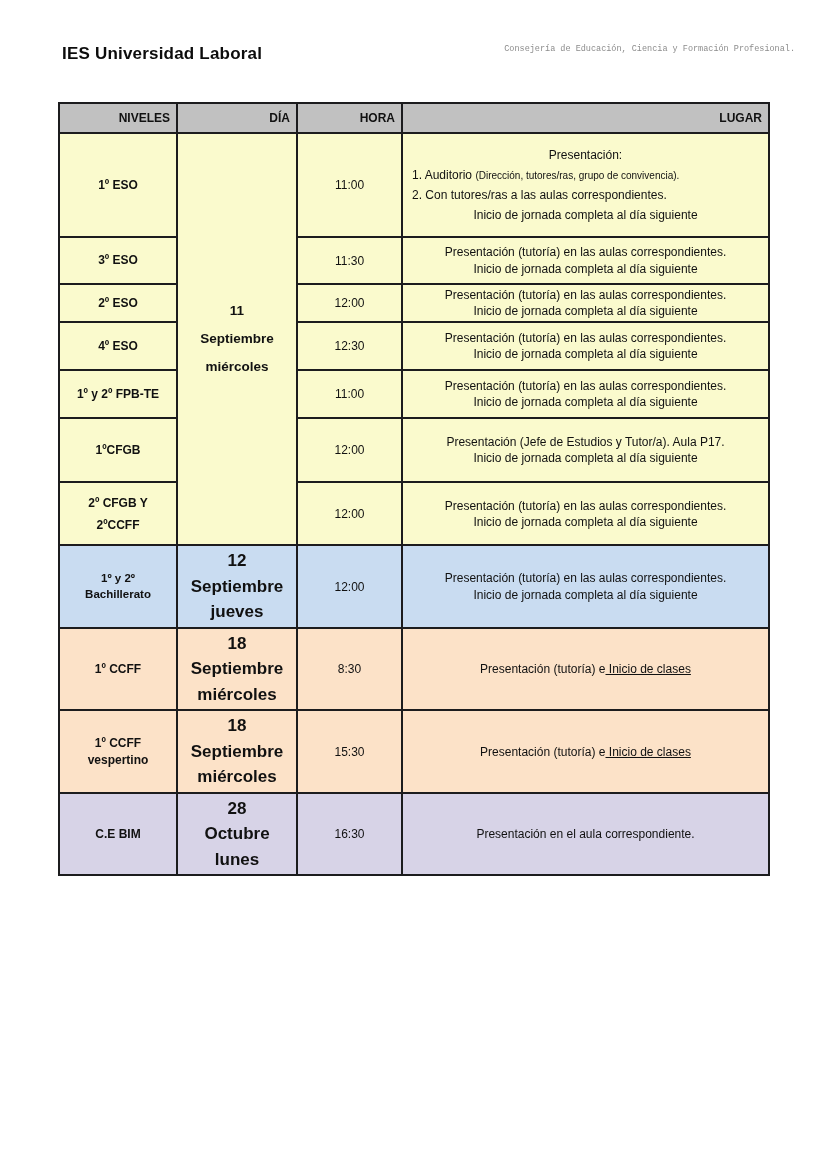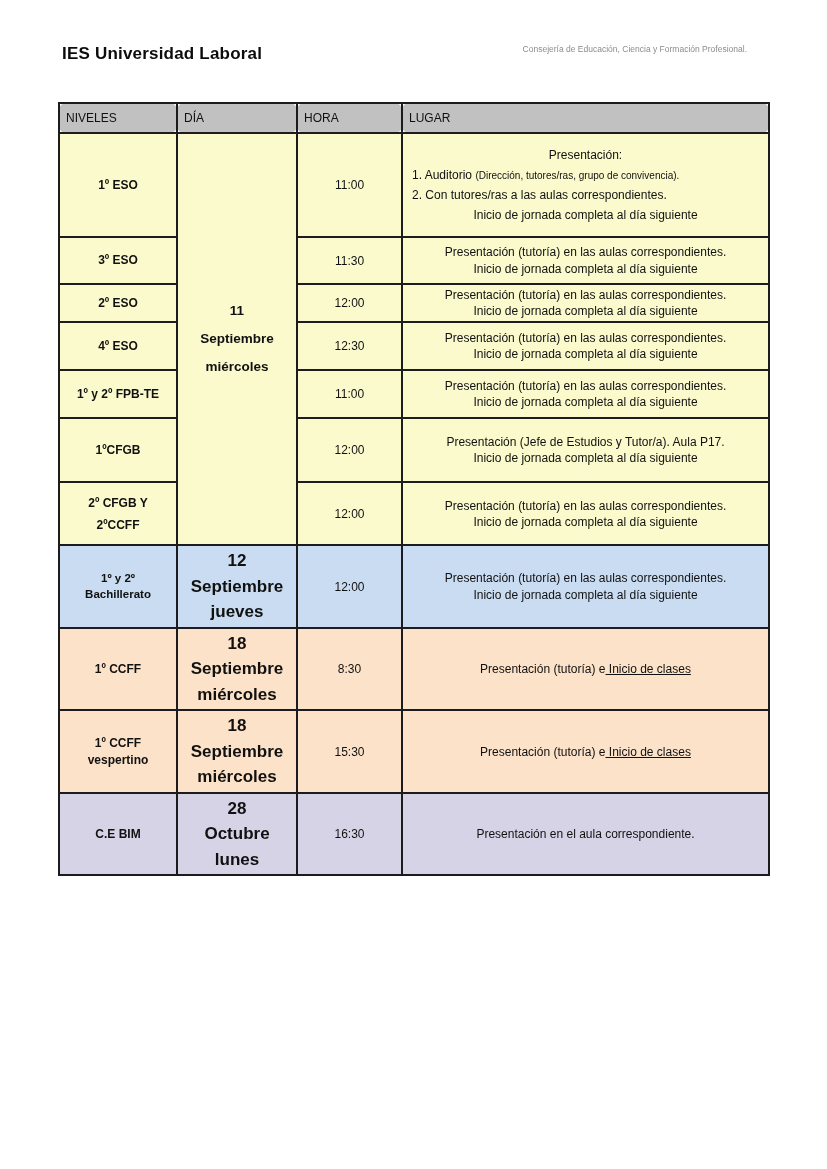--- a/index.html
+++ b/index.html
@@ -4,46 +4,46 @@
 <style>
   html,body{margin:0;padding:0;background:#ffffff;}
   .page{
     width:827px;height:1169px;background:#ffffff;position:relative;
     font-family:"Liberation Sans","DejaVu Sans",sans-serif;color:#111;
     overflow:hidden;box-sizing:border-box;
   }
   
   .doc-header{
     display:flex;justify-content:space-between;align-items:flex-start;
-    padding:44px 80px 0 62px;
+    padding:44px 32px 0 62px;
   }
   .school-name{font-size:17px;font-weight:bold;color:#0c0c0c;letter-spacing:.2px;}
   .logo-block{text-align:right;line-height:1.15;}
   .logo-title{
     font-size:18px;font-variant:small-caps;letter-spacing:.5px;
     color:var(--logo-gray,#8c8c8c);font-weight:bold;
   }
-  .logo-subtitle{font-size:8.5px;color:var(--logo-gray,#8c8c8c);margin-top:1px;}
+  .logo-subtitle{font-size:8.5px;color:var(--logo-gray,#8c8c8c);margin-top:1px;font-family:Liberation Mono, monospace;}
   
   .doc-title{
     margin:72px 0 0 0;text-align:center;font-size:13.5px;font-weight:bold;
     letter-spacing:.2px;color:#0c0c0c;
   }
   
   table.calendar{
     border-collapse:collapse;table-layout:fixed;width:710px;
     margin:38px 0 0 58px;
   }
   .calendar th,.calendar td{
     border:2px solid var(--border,#1c1c1e);
     padding:2px 6px;vertical-align:middle;box-sizing:border-box;
   }
   .calendar thead th{
     background:var(--header-gray,#c1c1c1);
-    font-size:12px;font-weight:normal;text-align:left;border-radius:7px;
+    font-size:12px;font-weight:bold;text-align:right;
   }
   .rr0{height:30px}.rr1{height:104px}.rr2{height:47px}.rr3{height:36px}
   .rr4{height:48px}.rr5{height:48px}.rr6{height:64px}.rr7{height:63px}
   .rr8{height:78px}.rr9{height:69px}.rr10{height:68px}.rr11{height:75px}
   .row-yellow td{background:var(--row-yellow,#fafacd);}
   .row-blue td{background:var(--row-blue,#c9dcf1);}
   .row-peach td{background:var(--row-peach,#fce2c8);}
   .row-purple td{background:var(--row-purple,#d7d3e7);}
   .nivel{font-weight:bold;font-size:12px;text-align:center;line-height:1.35;}
   .nivel-sm{font-size:11.5px;}

